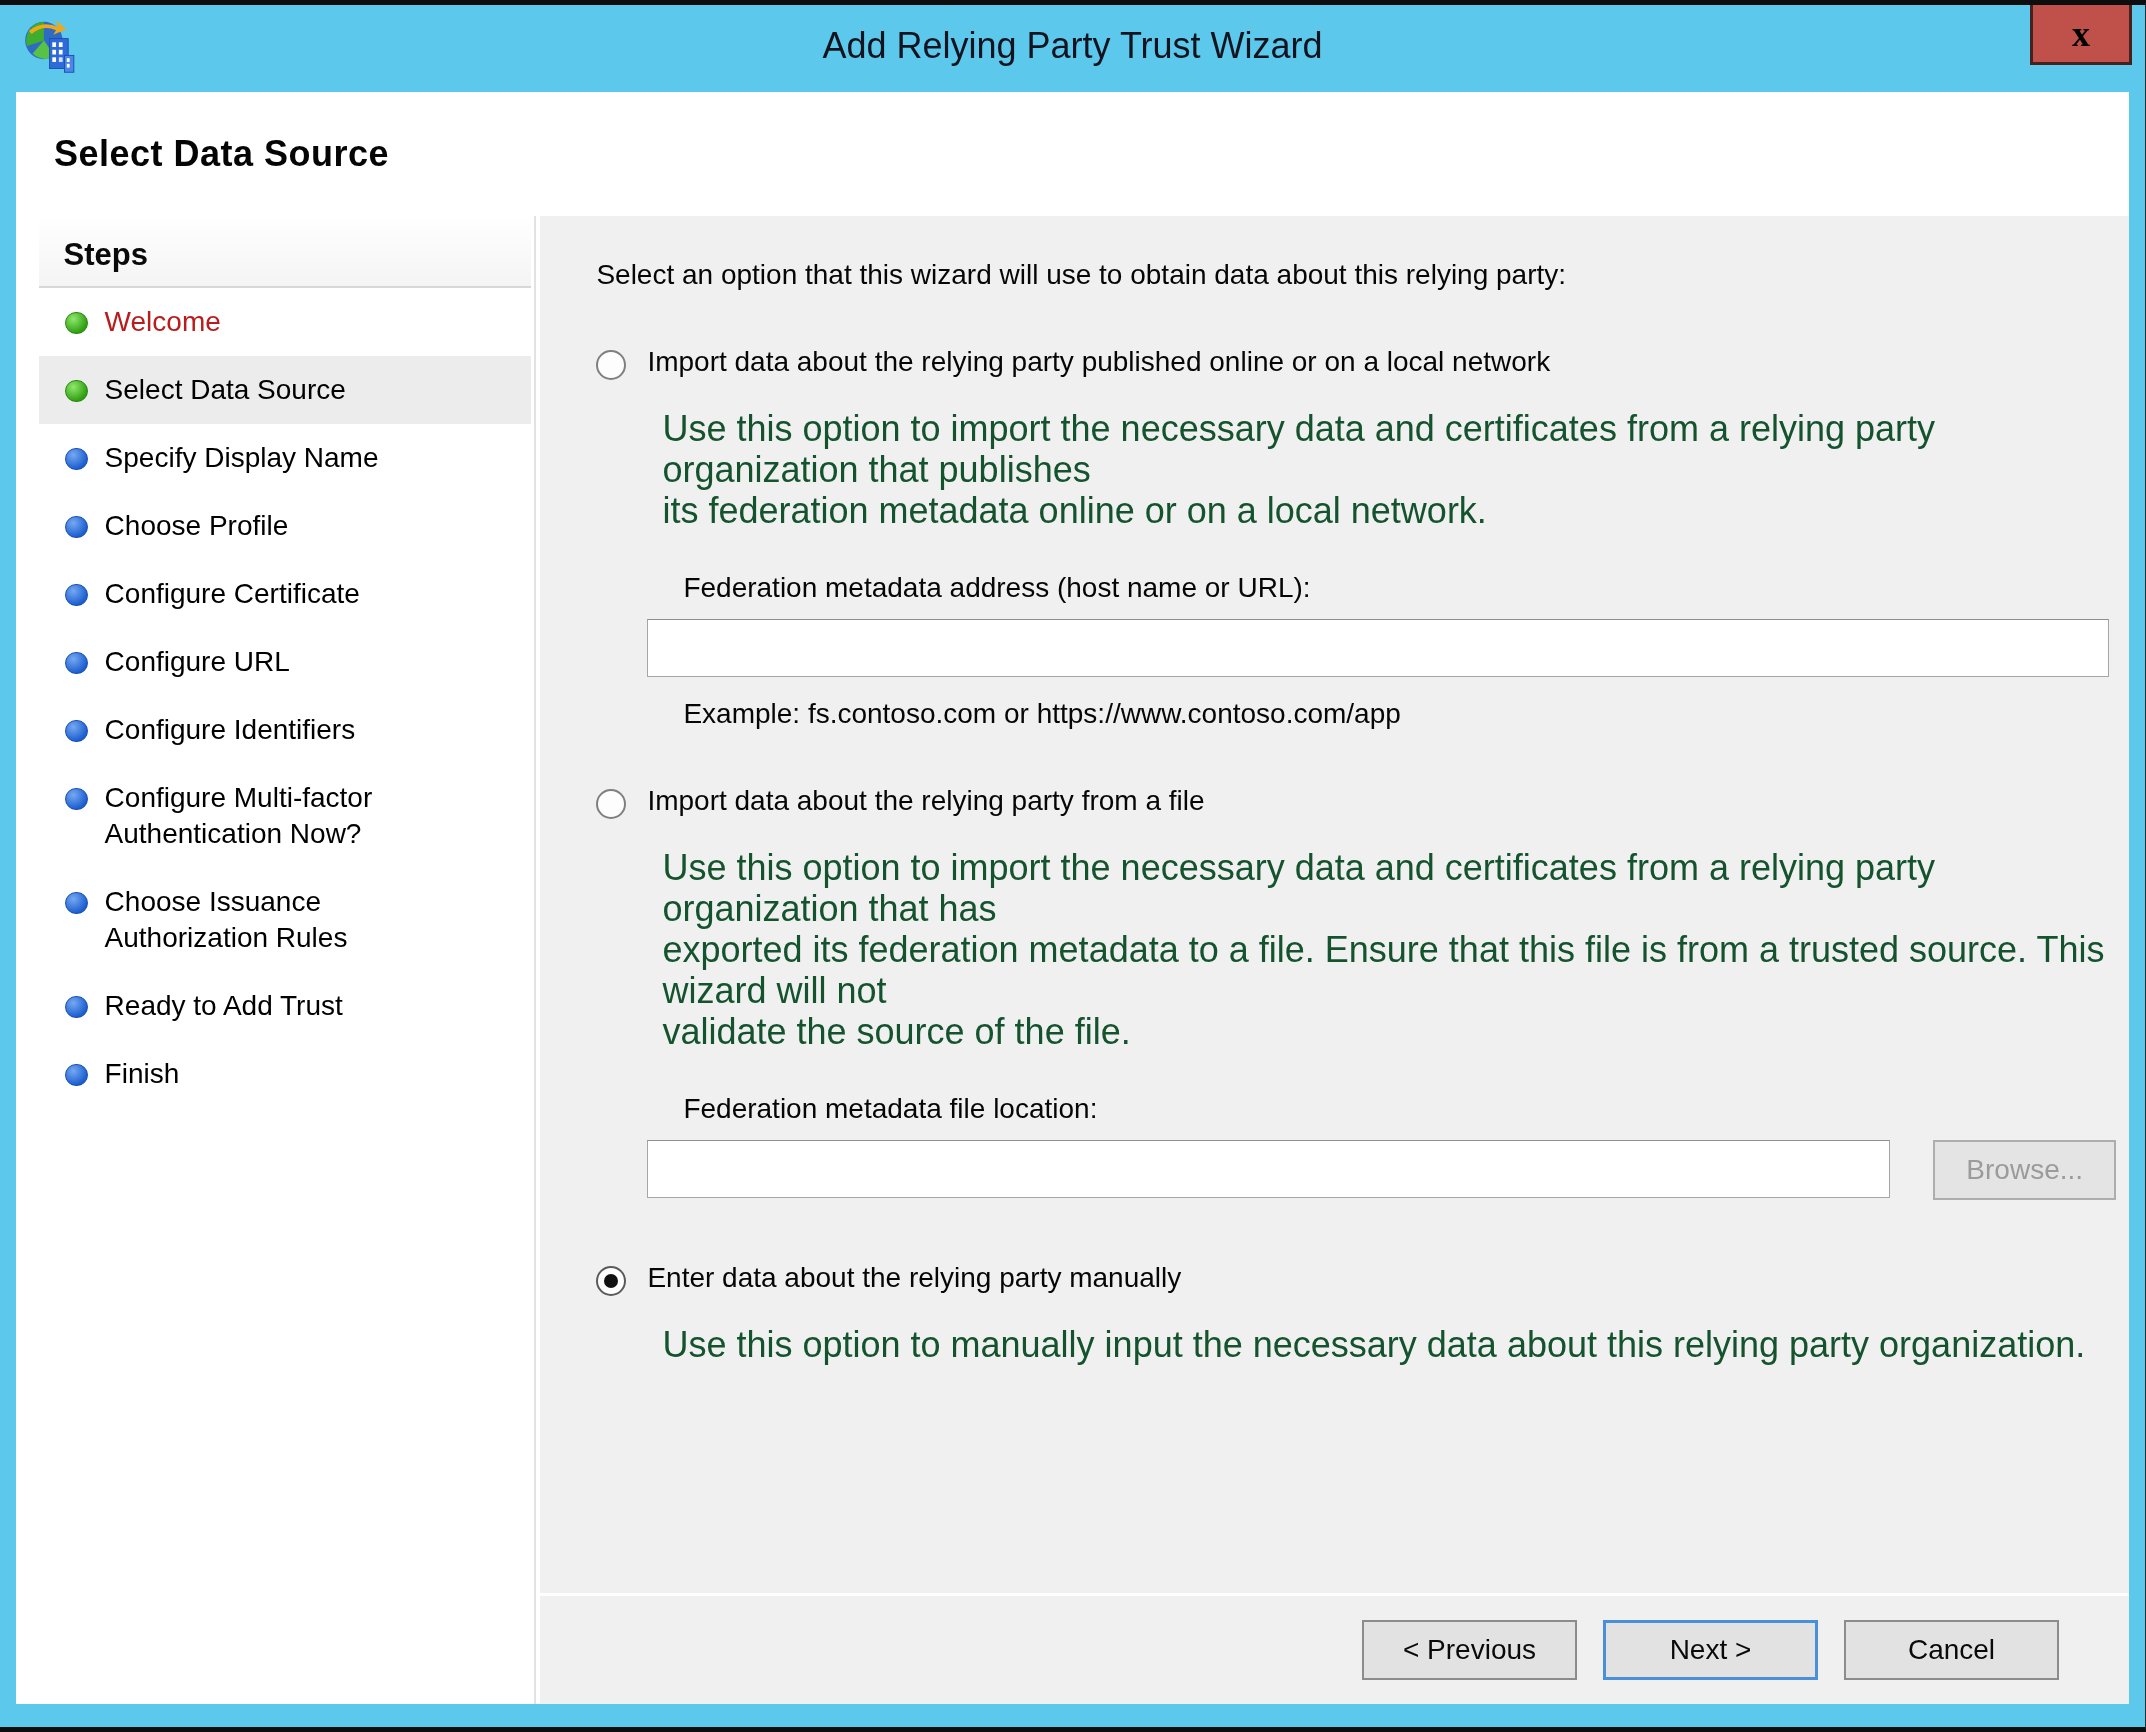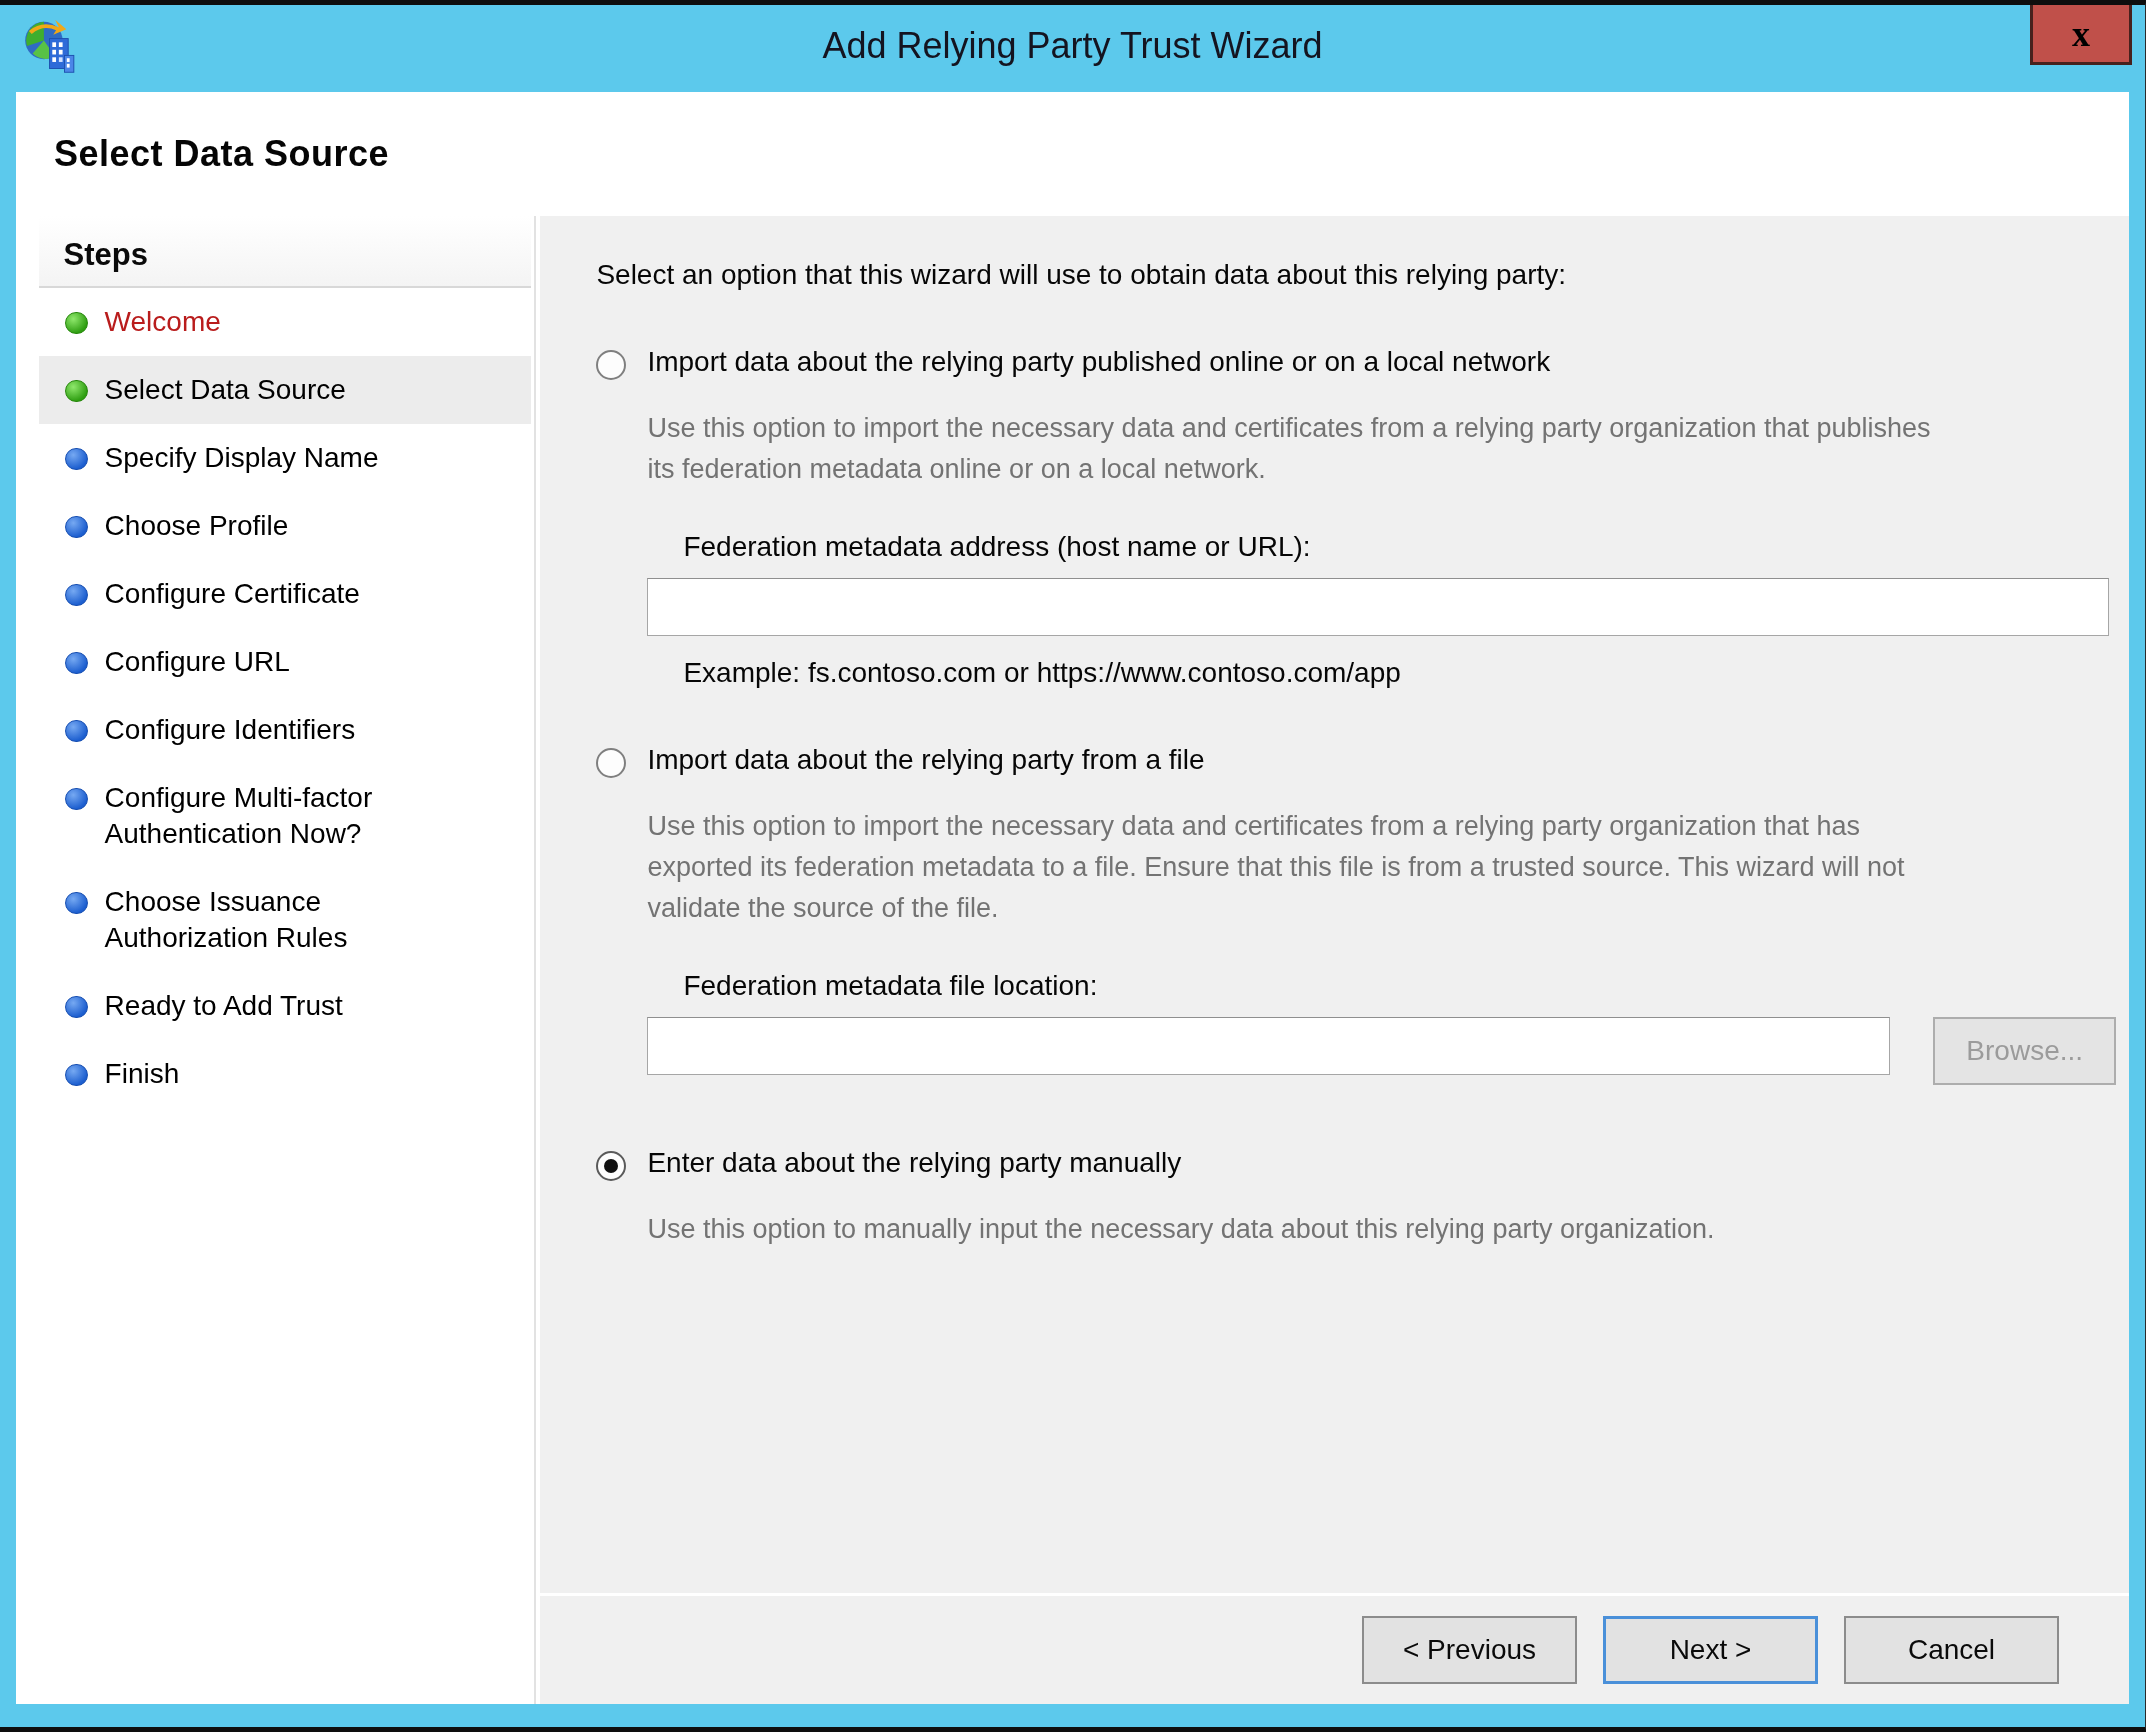--- a/index.html
+++ b/index.html
@@ -80,35 +80,35 @@
     background:#fdfdfd; border:2.8px solid #7f7f7f; margin:1.9px 21px 0 0;
     position:relative;
   }
   .radio.selected { border-color:#5a5a5a; }
   .radio.selected::after {
     content:""; position:absolute; left:50%; top:50%; width:14px; height:14px;
     margin:-7px 0 0 -7px; border-radius:50%; background:#111;
   }
   .option-label { font-size:28px; line-height:36px; color:#060606; }
 
-  .desc { margin:28px 0 0 51px; font-size:27px; line-height:41px; color:#737373; }
+  .desc { margin:28px 0 0 66px; font-size:36px; line-height:41px; color:#14532d; }
 
   .field-label { margin:41px 0 0 87px; font-size:28px; color:#060606; }
   .field-input {
     display:block; margin:15px 0 0 51px; height:58px;
     width:calc(100% - 58px);
     background:#fff; border:1.9px solid #a6a6a6; border-top-color:#8f8f8f;
     font-size:28px; padding:0 13px; font-family:"Liberation Sans", sans-serif;
   }
   .example { margin:21px 0 0 87px; font-size:28px; color:#060606; }
 
   .file-row { display:flex; align-items:flex-start; margin:15px 0 0 51px; }
   .file-row .field-input { margin:0; width:1243px; flex:0 0 auto; }
   .btn {
-    height:68px; background:#e2e2e2; border:2.8px solid #8c8c8c;
+    height:60px; background:#e2e2e2; border:2.8px solid #8c8c8c;
     font-size:28px; color:#0a0a0a; font-family:"Liberation Sans", sans-serif;
     display:flex; align-items:center; justify-content:center; cursor:pointer;
   }
   .browse-btn { width:202px; margin-left:43px; color:#9b9b9b; border-color:#adadad; background:#e4e4e4; }
 
   .opt2 { margin-top:53px; }
   .opt3 { margin-top:60px; }
 
   
   .button-bar {

